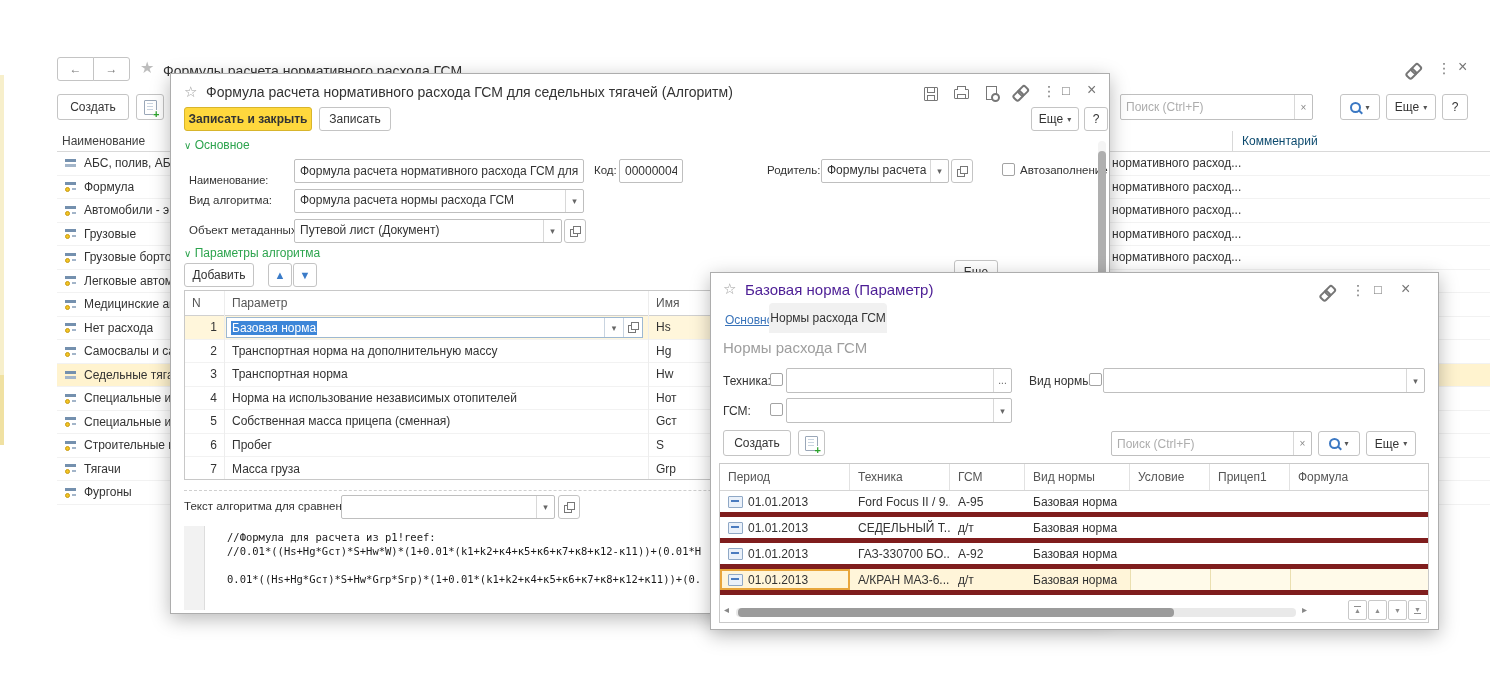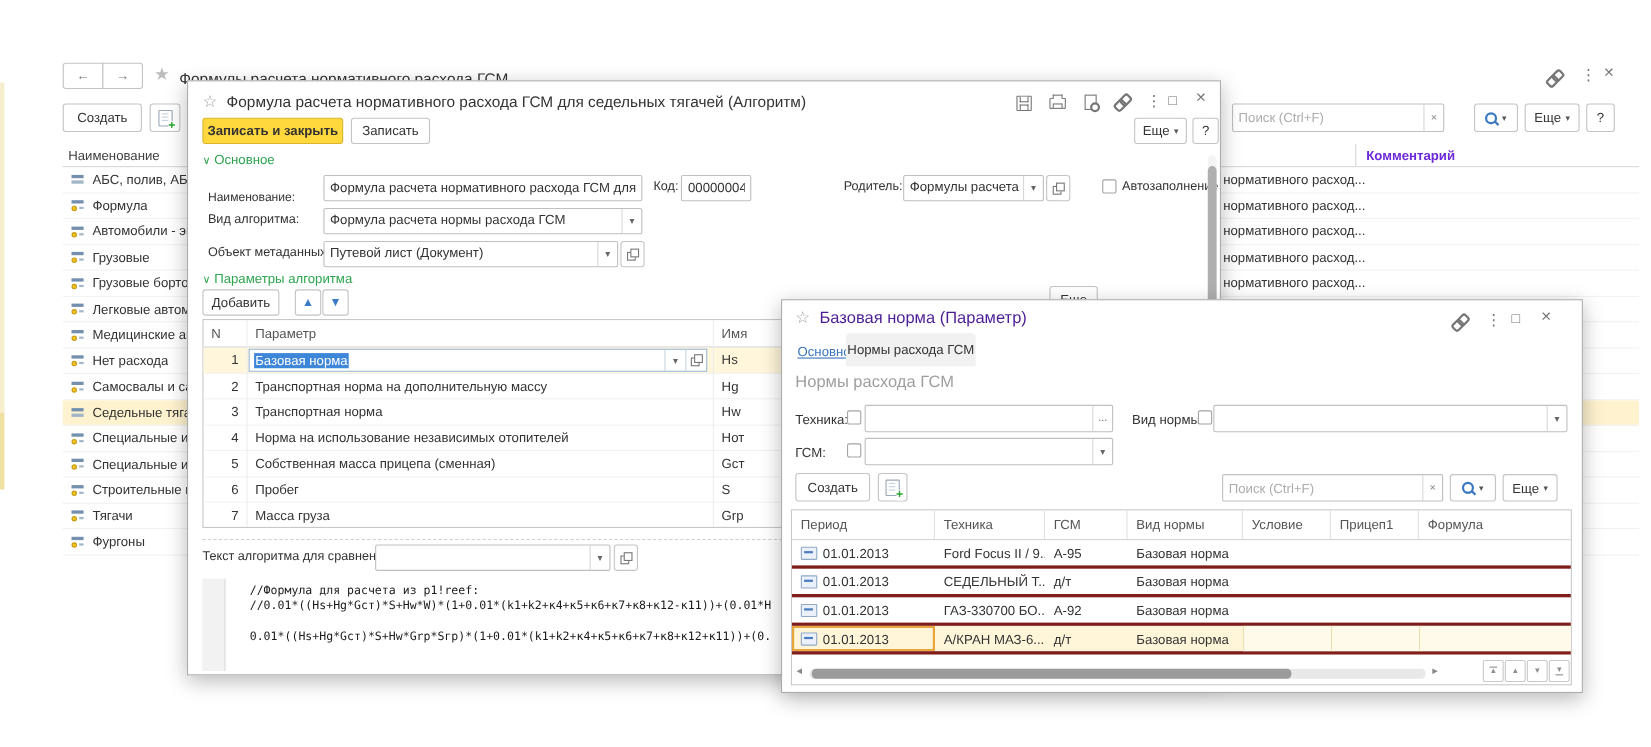--- a/index.html
+++ b/index.html
@@ -80,21 +80,21 @@
   .cell-edit .sv{flex:1;padding-left:4px;white-space:nowrap;overflow:hidden;}
   .cell-edit .sv b{background:#3D86D8;color:#fff;font-weight:normal;padding:0 1px;}
   .cell-edit .seg{width:18px;height:100%;border-left:1px solid #C9D4E0;display:flex;align-items:center;justify-content:center;color:#666;font-size:9px;flex:none;}
   
   .code{position:absolute;font-family:"DejaVu Sans Mono","Liberation Mono",monospace;font-size:10.5px;color:#1a1a1a;}
   .gutter{position:absolute;background:#F2F2F2;border-right:1px solid #DDD;}
   
   .ftable{position:absolute;border:1px solid #C9C9C9;box-sizing:border-box;background:#fff;}
   .fhead{display:flex;height:26px;align-items:center;border-bottom:1px solid #D5D5D5;color:#555;}
   .fhead .c{border-right:1px solid #E2E2E2;padding-left:8px;box-sizing:border-box;white-space:nowrap;overflow:hidden;height:100%;display:flex;align-items:center;}
-  .frow{display:flex;height:26px;align-items:center;border-bottom:3px solid #7f1d1d;box-sizing:border-box;}
+  .frow{display:flex;height:26px;align-items:center;border-bottom:5px solid #7f1d1d;box-sizing:border-box;}
   .frow .c{padding-left:8px;box-sizing:border-box;white-space:nowrap;overflow:hidden;height:100%;display:flex;align-items:center;gap:5px;}
   .c1{width:130px;flex:none;}.c2{width:100px;flex:none;}.c3{width:75px;flex:none;}
   .c4{width:105px;flex:none;}.c5{width:80px;flex:none;}.c6{width:80px;flex:none;}.c7{flex:1;}
   .frow-sel{background:#FFF5D9;}
   .frow-sel .c5,.frow-sel .c6,.frow-sel .c7{background:#FFFAE9;border-left:1px solid #EADFB0;}
   .frow-sel .c1{box-shadow:inset 0 0 0 2px #E8A63C;}
   .scroll-track{position:absolute;background:#E9E9E9;border-radius:4px;}
   .scroll-thumb{position:absolute;background:#9B9B9B;border-radius:4px;}
   .navbtn{position:absolute;width:19px;height:20px;display:flex;align-items:center;justify-content:center;
           background:#fff;border:1px solid #C8C8C8;border-radius:2px;color:#8E8E8E;font-size:7px;box-sizing:border-box;}
@@ -143,21 +143,21 @@
       </div>
     <div class="btn" style="left:1386px;top:94px;width:50px;height:26px;">
         <span>Еще</span>
         <span class="dda">▾</span>
       </div>
     <div class="btn" style="left:1442px;top:94px;width:26px;height:26px;">
         <span>?</span>
       </div>
 
     <div class="lb" style="left:62px;top:134px;color:#404040;">Наименование</div>
-    <div class="lb" style="left:1242px;top:134px;color:#6d28d9;font-weight:bold;">Комментарий</div>
+    <div class="lb" style="left:1242px;top:134px;color:#0c4a6e;">Комментарий</div>
     <div class="abs" style="left:1232px;top:131px;width:1px;height:20px;background:#D8D8D8;"></div>
     <div class="abs" style="left:57px;top:151px;width:1433px;height:1px;background:#D9D9D9;"></div>
 
     <div class="bgrow" style="top:152px;">
       <span class="ic i-flat"></span>
       <span class="t">АБС, полив, АБН</span>
       <span class="frag">нормативного расход...</span>
     </div>
     <div class="bgrow" style="top:175.5px;">
       <span class="ic i-item">

